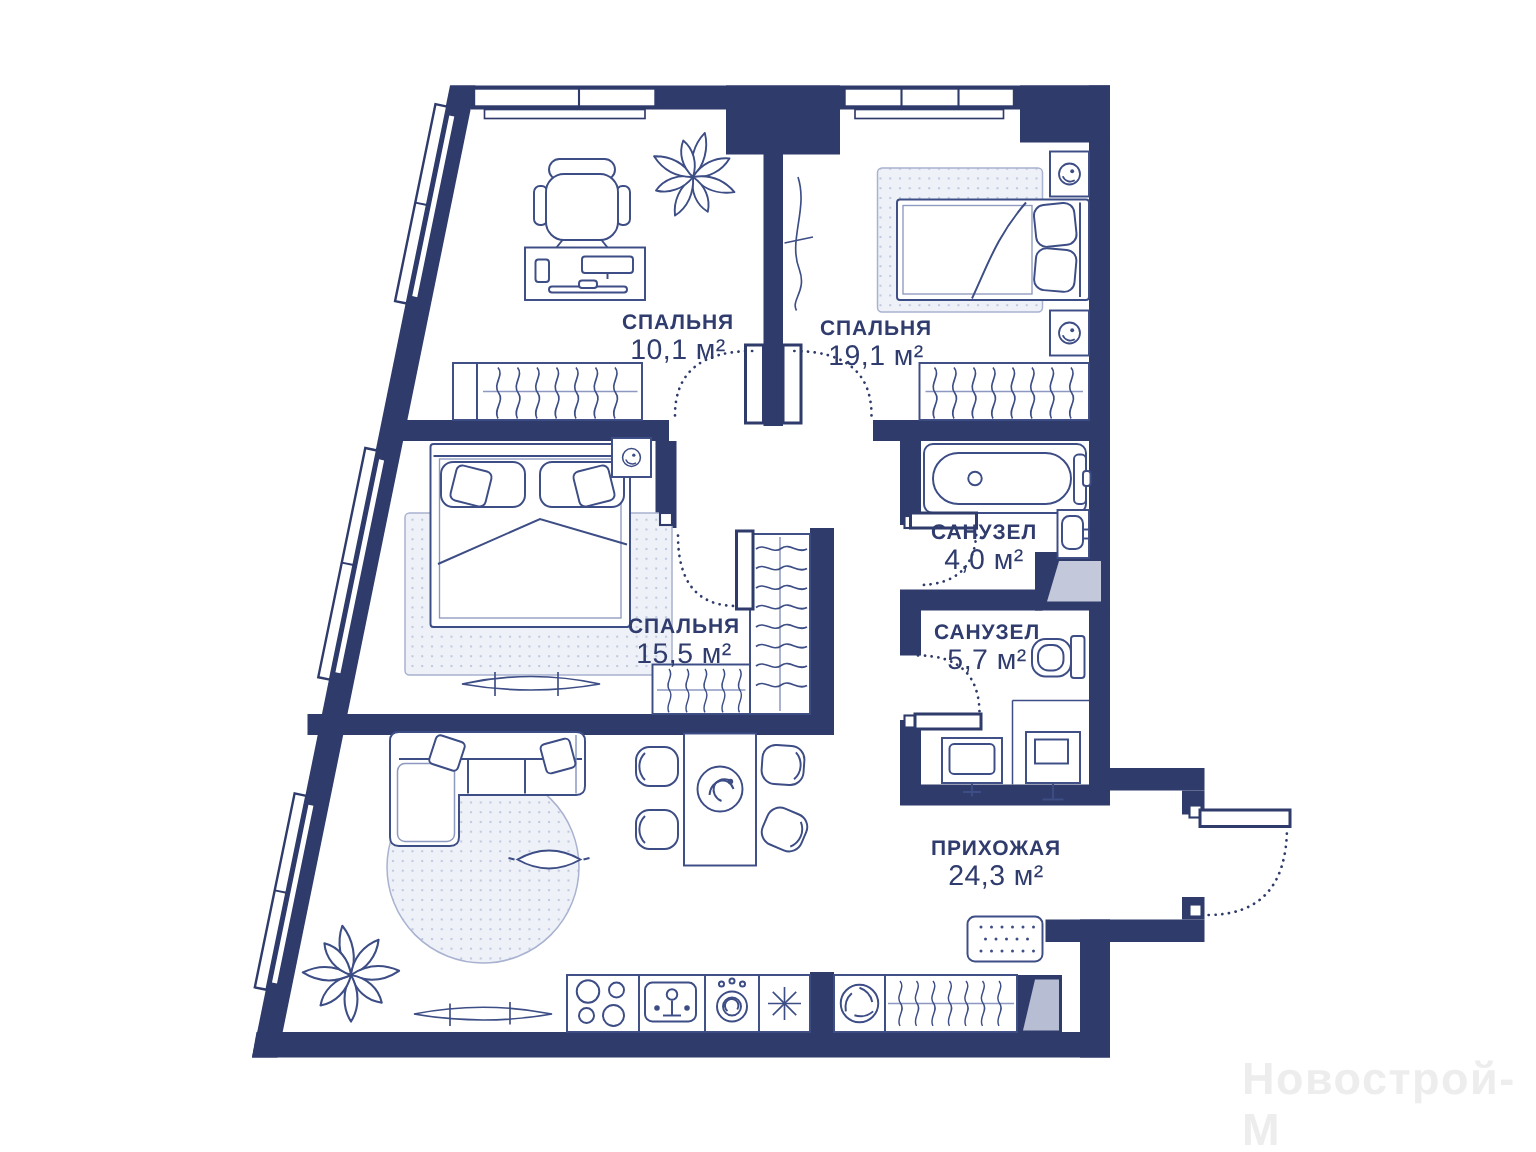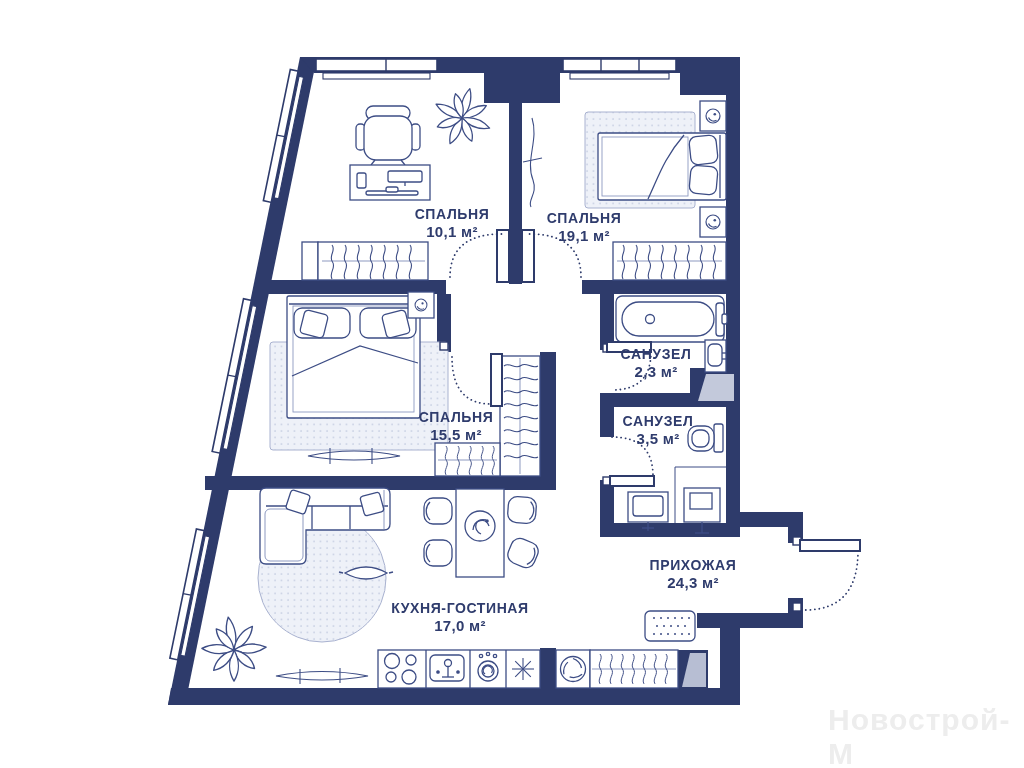--- a/index.html
+++ b/index.html
@@ -1,21 +1,21 @@
 <!DOCTYPE html>
 <html><head>
 <meta charset="utf-8">
 <style>
   html,body{margin:0;padding:0;background:#ffffff;}
   .stage{position:relative;width:1024px;height:768px;background:#fff;overflow:hidden;
          font-family:"Liberation Sans",sans-serif;}
   .stage svg{position:absolute;left:0;top:0;}
   .lbl{position:absolute;transform:translateX(-50%);text-align:center;color:#2f3c6d;
        font-weight:700;font-size:14px;letter-spacing:.6px;line-height:1.2;white-space:nowrap;}
-  .lbl .area{display:block;font-weight:700;font-size:15px;letter-spacing:.3px;}
+  .lbl .area{display:block;font-weight:400;font-size:19px;letter-spacing:.3px;}
   .watermark{position:absolute;left:828px;top:703px;font-size:30px;font-weight:700;
              color:#ededed;letter-spacing:1px;}
 </style>
 </head>
 <body>
 
 <div class="stage">
 <svg width="1024" height="768" viewBox="0 0 1024 768">
   <defs>
     <pattern id="dots" width="6.5" height="6.5" patternUnits="userSpaceOnUse">
@@ -421,29 +421,25 @@
   <div class="lbl" style="left:584px;top:210px">
     <span>СПАЛЬНЯ</span>
     <span class="area">19,1 м²</span>
   </div>
   <div class="lbl" style="left:456px;top:409px">
     <span>СПАЛЬНЯ</span>
     <span class="area">15,5 м²</span>
   </div>
   <div class="lbl" style="left:656px;top:346px">
     <span>САНУЗЕЛ</span>
-    <span class="area">2,3 м²</span>
+    <span class="area">4,0 м²</span>
   </div>
   <div class="lbl" style="left:658px;top:413px">
     <span>САНУЗЕЛ</span>
-    <span class="area">3,5 м²</span>
-  </div>
-  <div class="lbl" style="left:693px;top:557px">
+    <span class="area">5,7 м²</span>
+  </div>
+  <div class="lbl" style="left:664px;top:557px">
     <span>ПРИХОЖАЯ</span>
     <span class="area">24,3 м²</span>
   </div>
-  <div class="lbl" style="left:460px;top:600px">
-    <span>КУХНЯ-ГОСТИНАЯ</span>
-    <span class="area">17,0 м²</span>
-  </div>
 
   <div class="watermark">Новострой-М</div>
 </div>
 
 </body></html>

